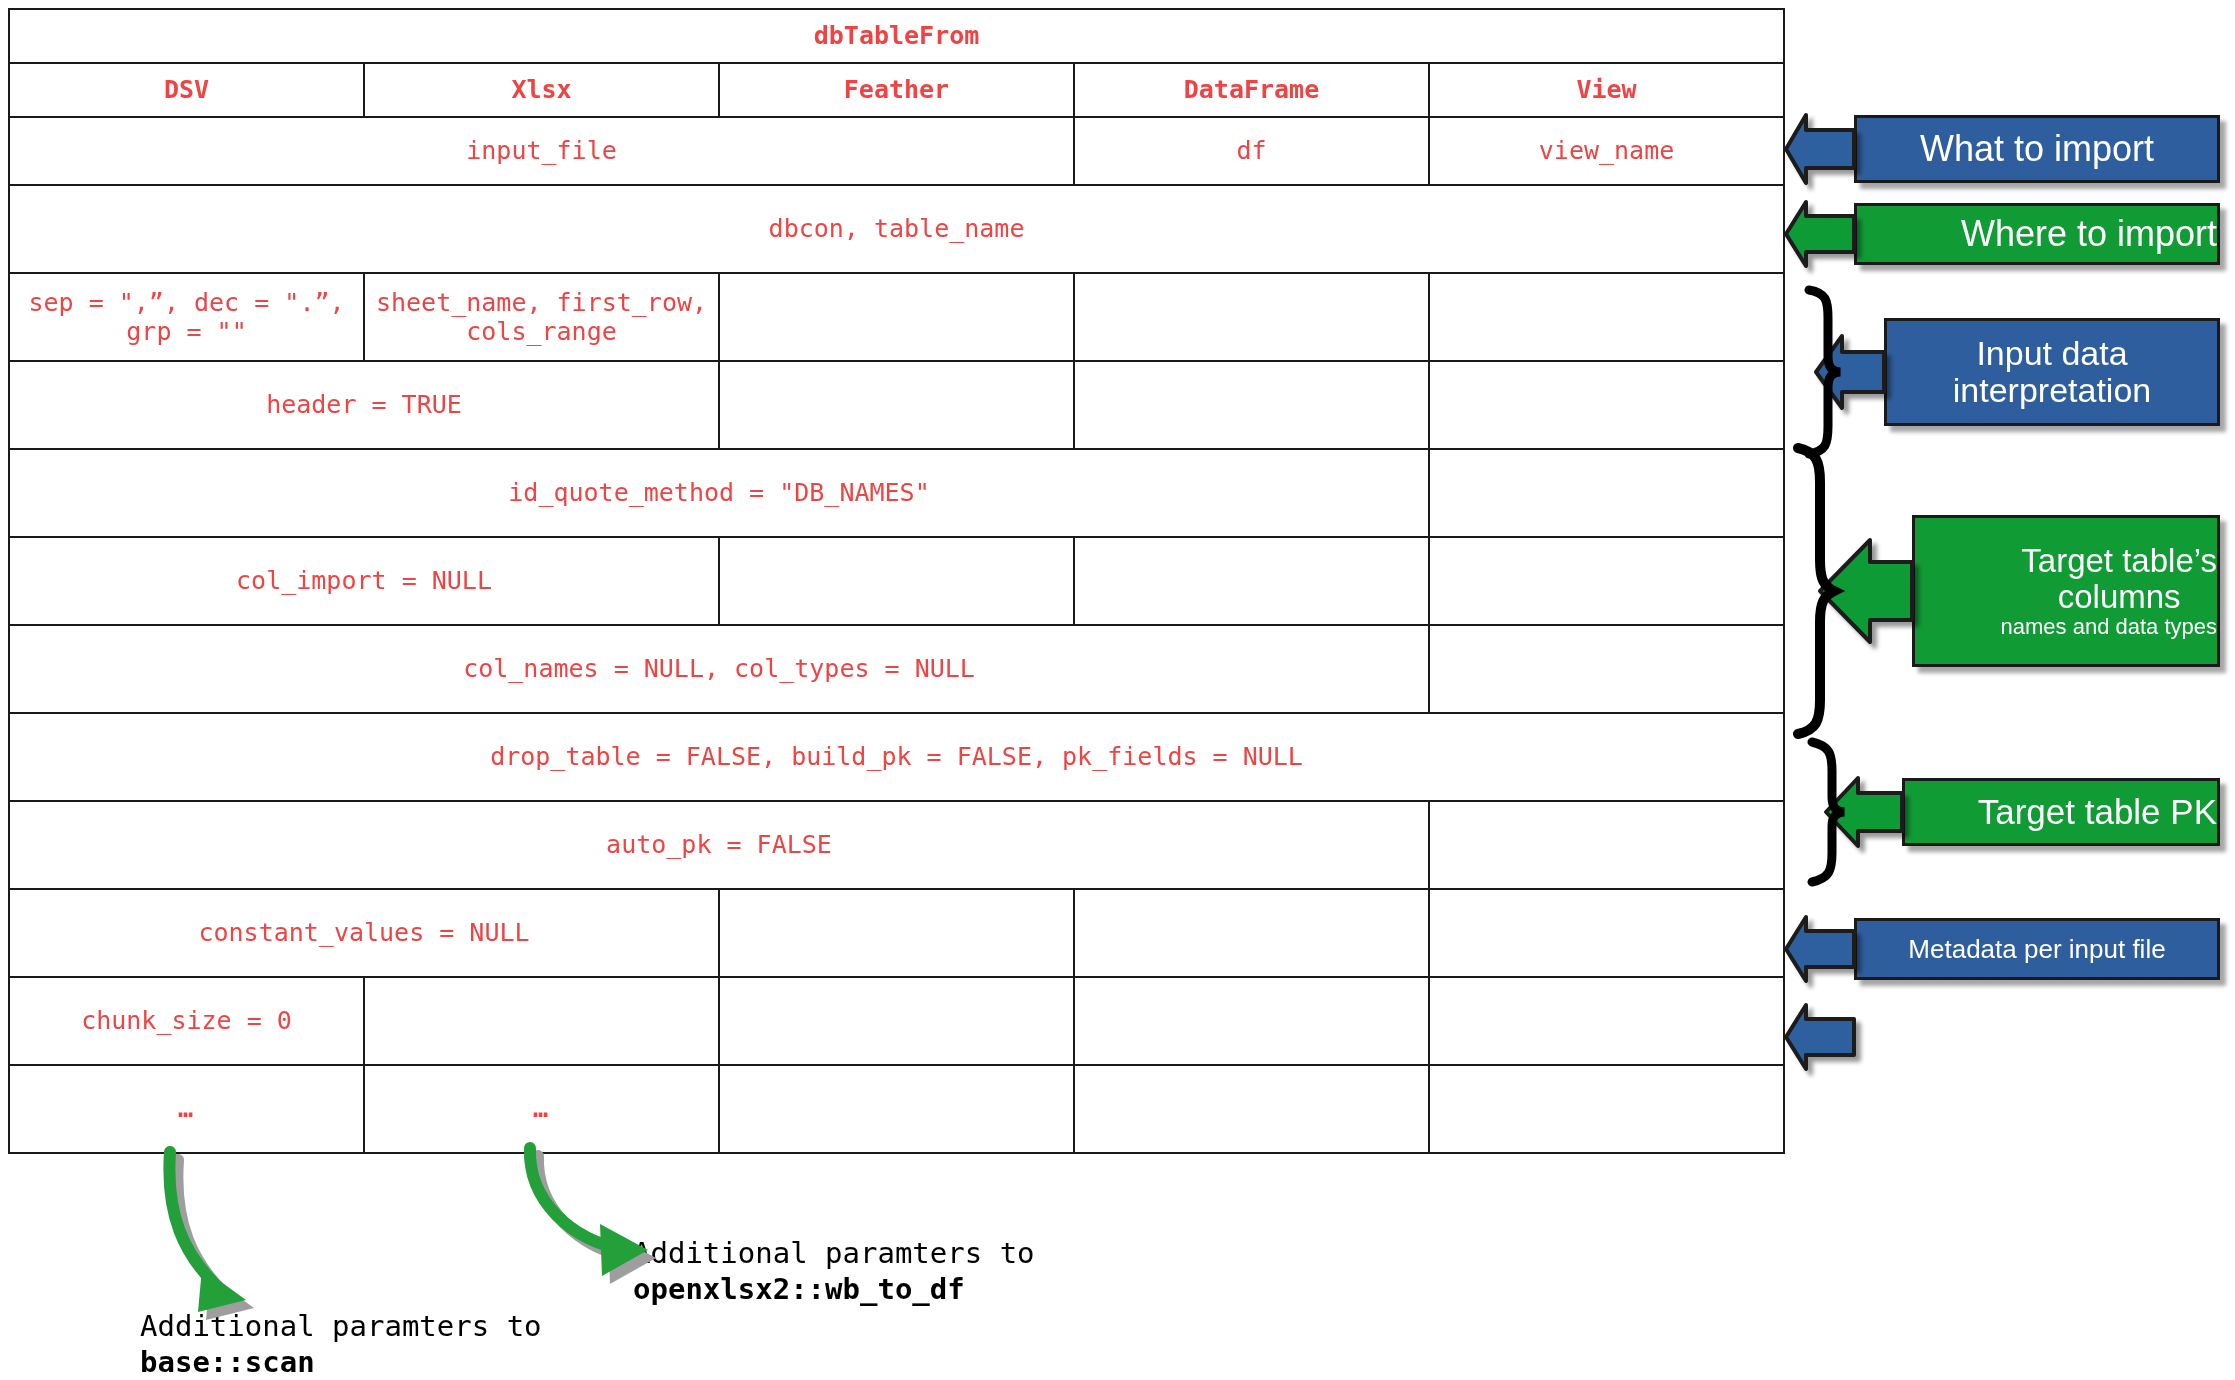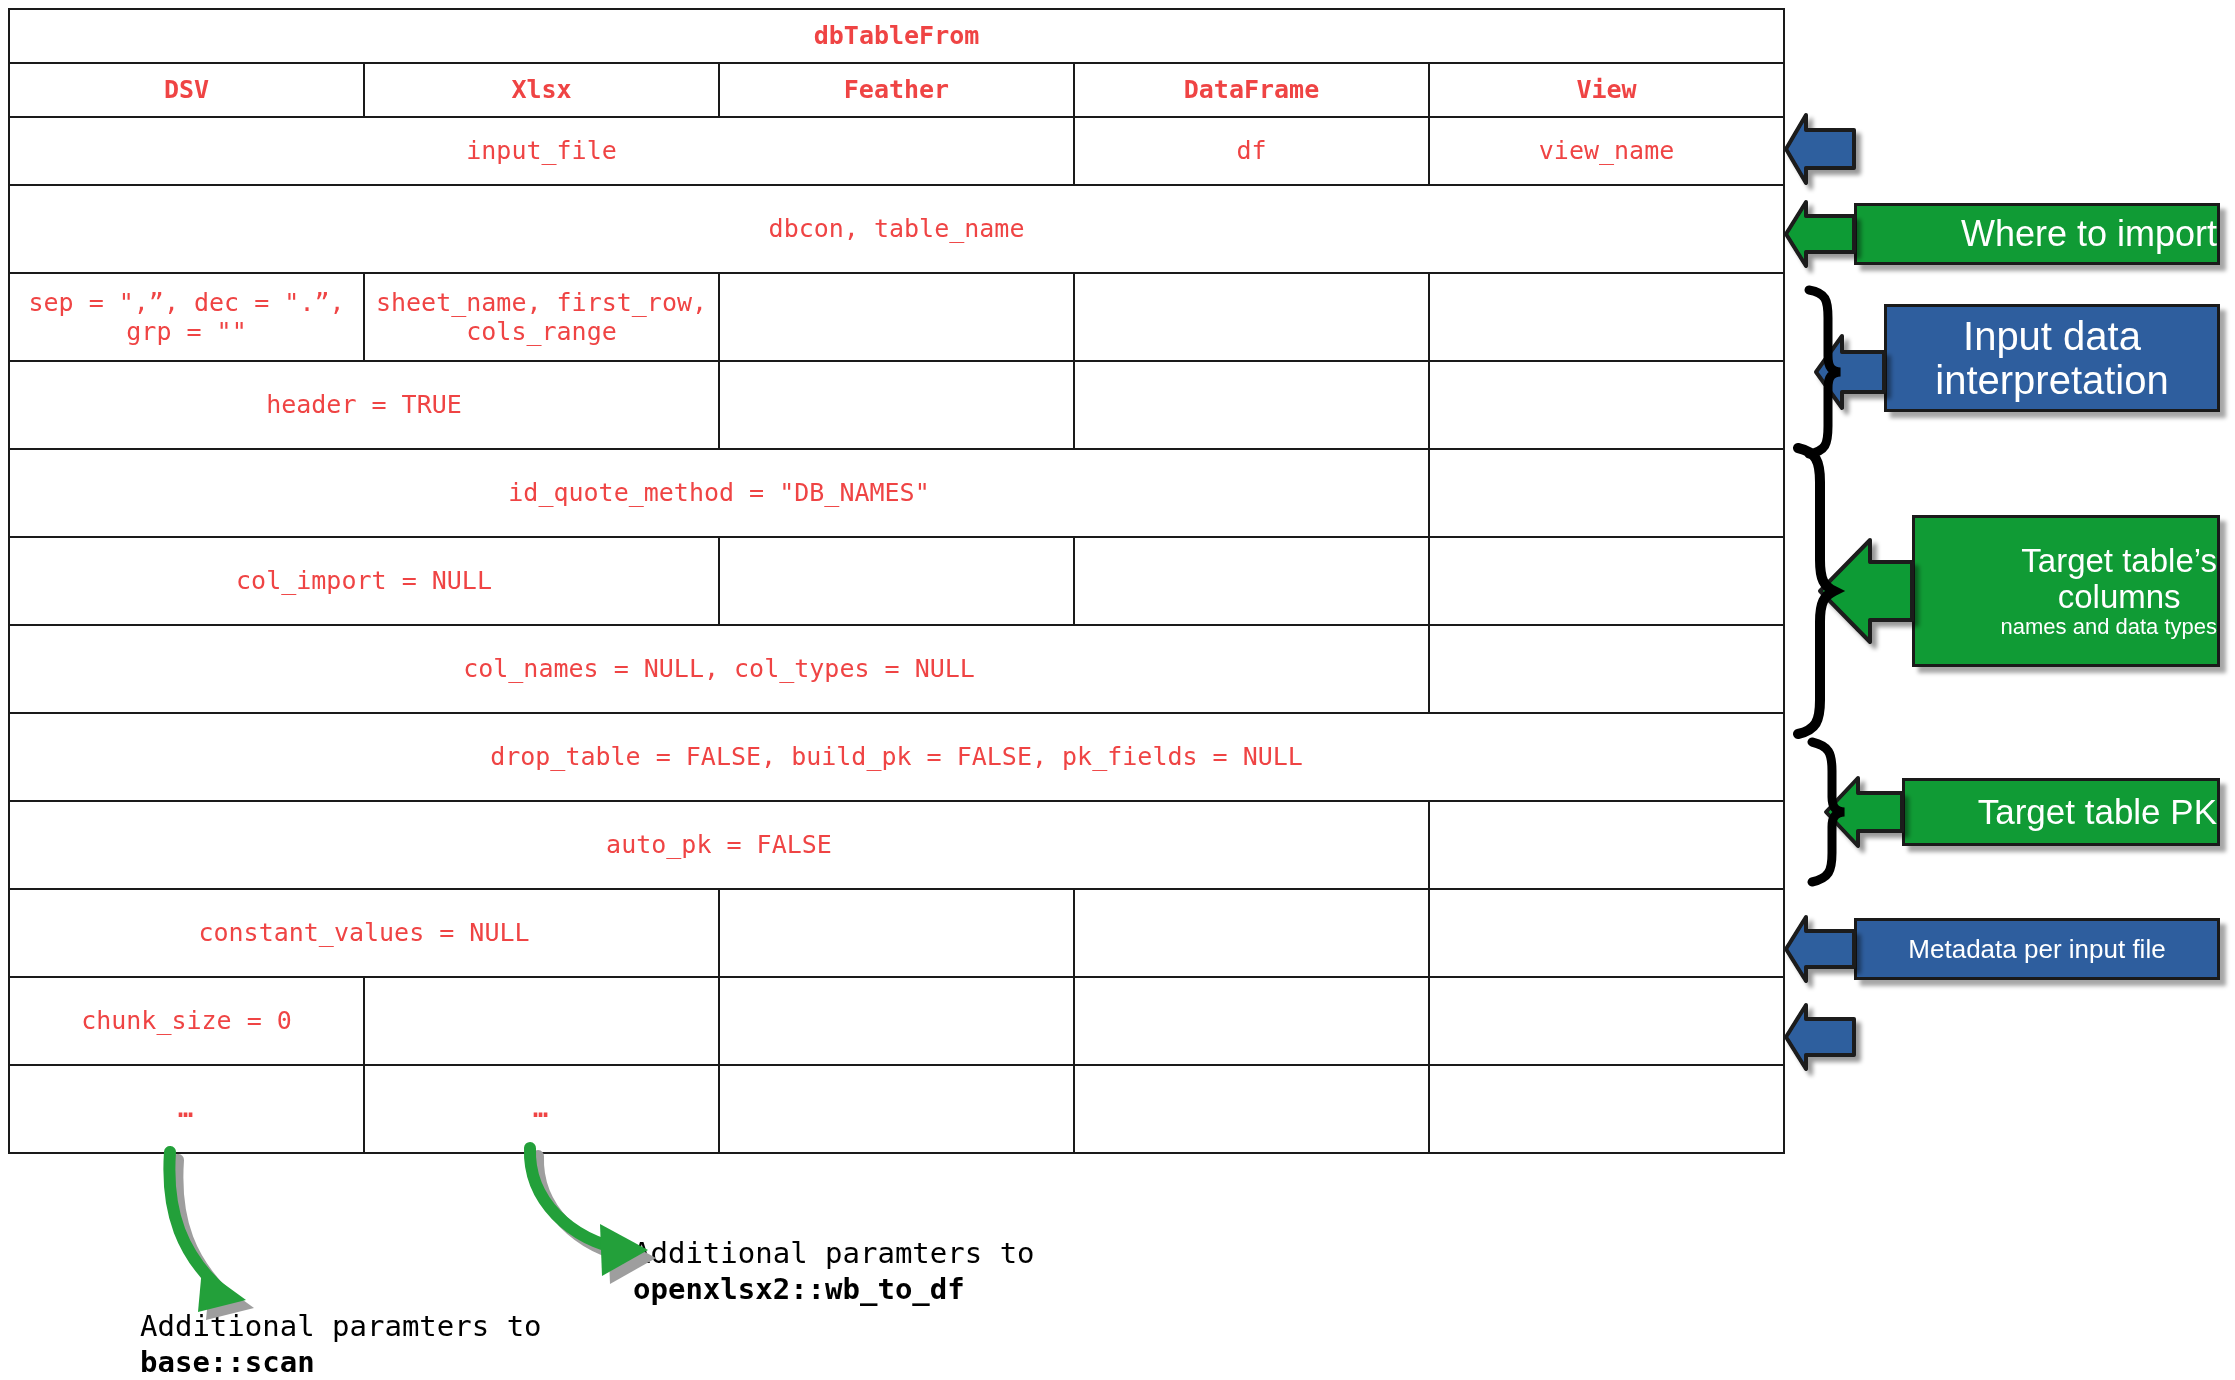--- a/index.html
+++ b/index.html
@@ -208,26 +208,29 @@
             <td colspan="1" class="r-std dots">…</td>
             <td colspan="1" class="r-std dots">…</td>
             <td colspan="1" class="r-std grey"></td>
             <td colspan="1" class="r-std grey"></td>
             <td colspan="1" class="r-std grey"></td>
           </tr>
         </tbody>
     </table>
   </div>
 
+  <div class="callout blue" style="left:1854px; top:115px; width:366px; height:68px; font-size:36px;">
+    <span>What to import</span>
+  </div>
 
   <div class="callout green" style="left:1854px; top:203px; width:366px; height:62px; font-size:36px;">
     <span>Where to import</span>
   </div>
 
-  <div class="callout blue" style="left:1884px; top:304px; width:336px; height:108px; font-size:40px; white-space:pre-line;">
+  <div class="callout blue" style="left:1884px; top:318px; width:336px; height:108px; font-size:34px; white-space:pre-line;">
     <span>Input data
 interpretation</span>
   </div>
 
   <div class="callout green" style="left:1912px; top:515px; width:308px; height:152px; font-size:33px; white-space:pre-line;">
     <span>Target table’s
 columns</span>
     <span class="sub">names and data types</span>
   </div>
 

